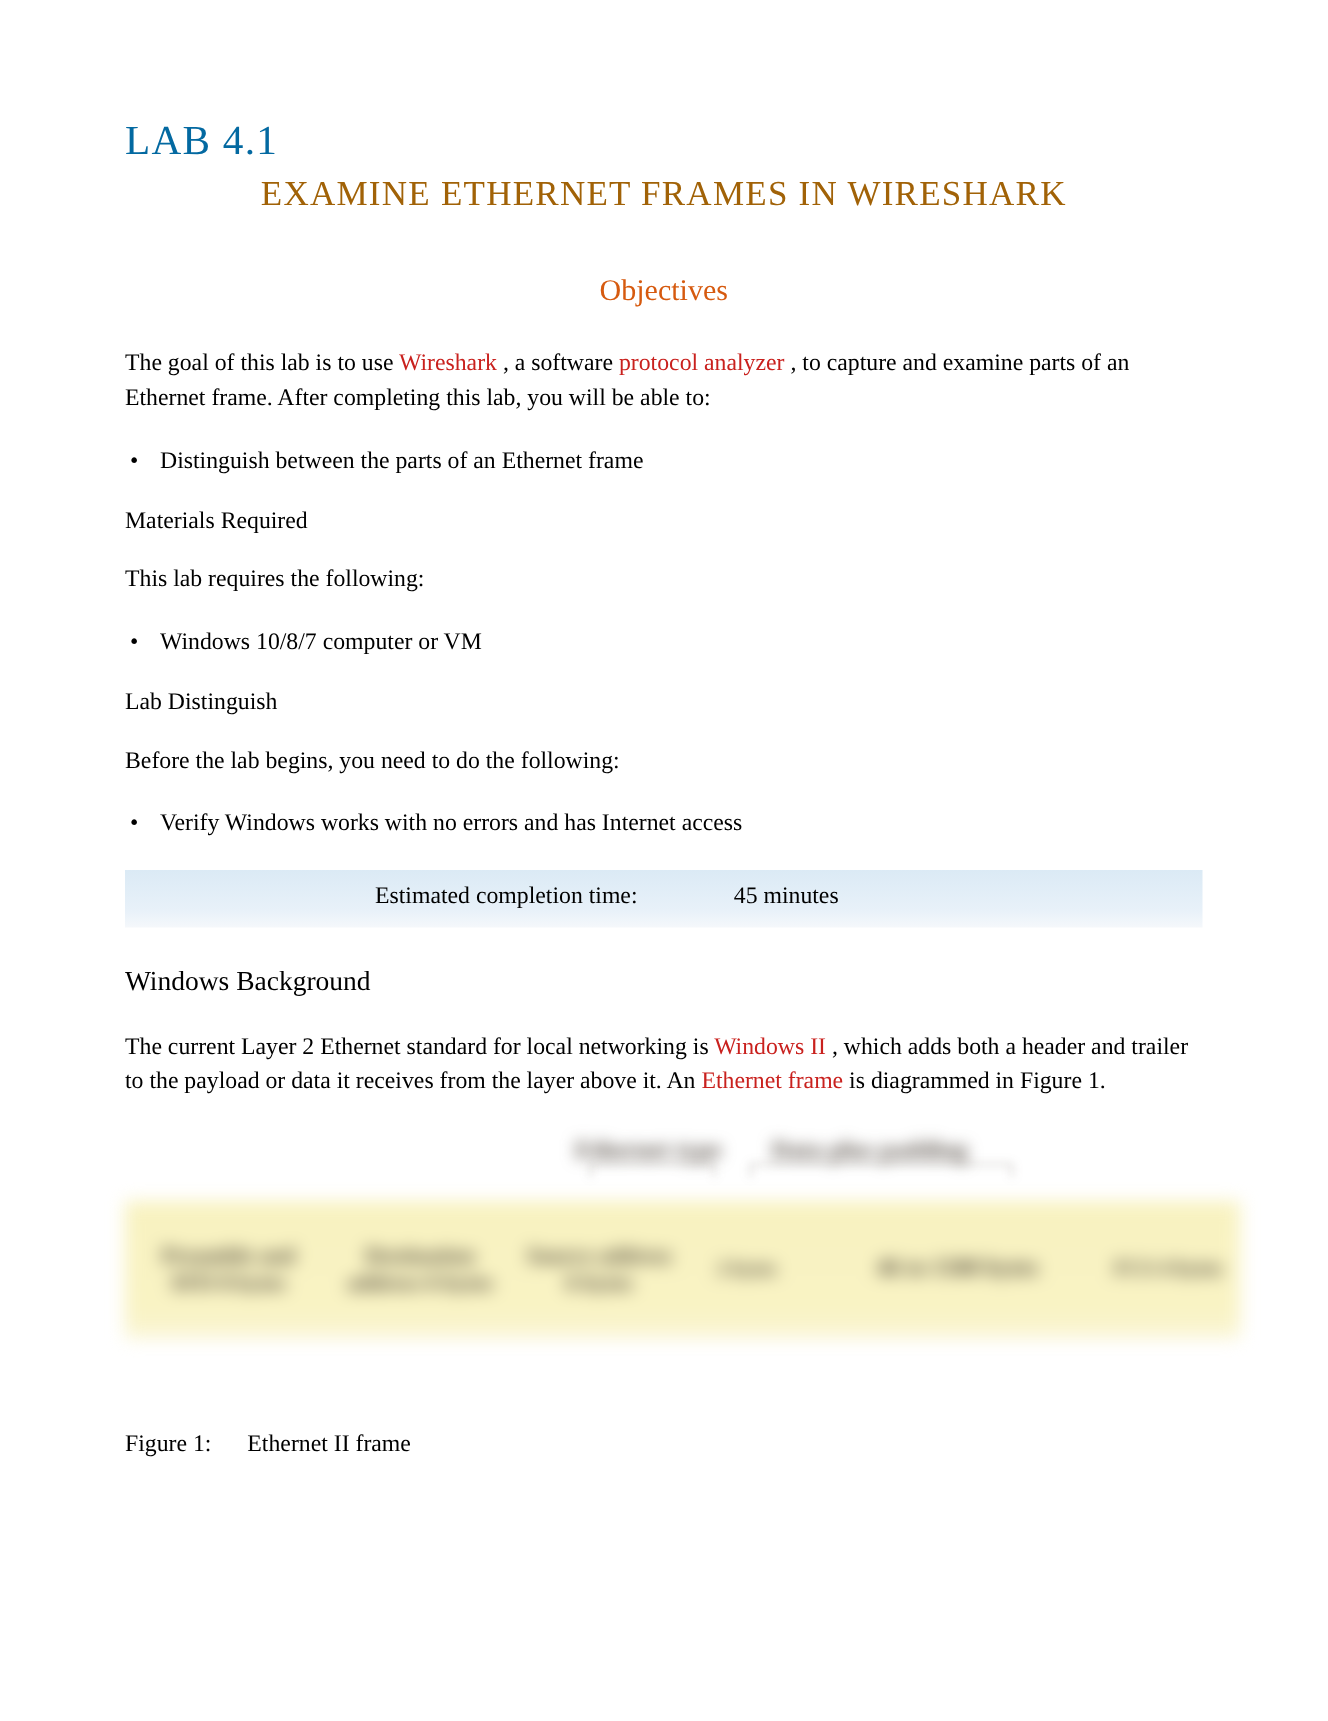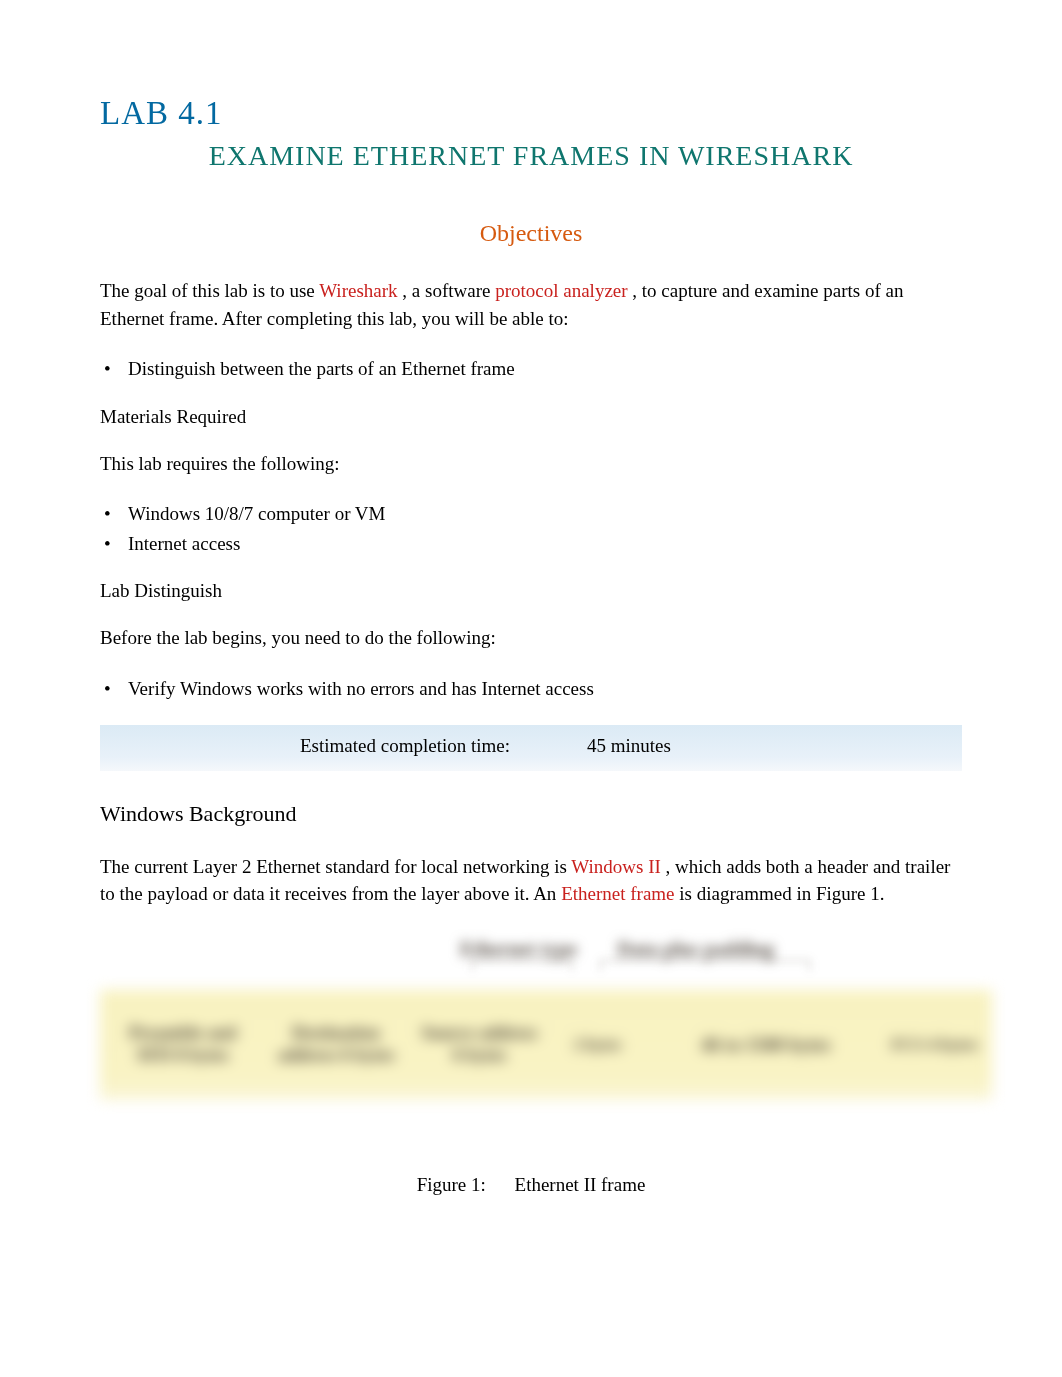--- a/index.html
+++ b/index.html
@@ -15,21 +15,21 @@
     .lab-number {
       text-align: left;
       color: #0369a1;
       font-size: 33px;
       font-weight: normal;
       letter-spacing: 1px;
       margin-bottom: 8px;
     }
     .lab-title {
       text-align: center;
-      color: #0f766e;
+      color: #a16207;
       font-size: 28px;
       font-weight: normal;
       letter-spacing: 1px;
       margin-bottom: 48px;
     }
     .section-heading {
       color: #d65a0f;
       font-size: 24px;
       font-weight: normal;
       margin-bottom: 30px;
@@ -127,21 +127,21 @@
       border-top: 1px solid rgba(80,70,60,0.5);
       filter: blur(4px);
     }
     .br1 { left: 372px; width: 100px; }
     .br1::before, .br1::after { content:""; position:absolute; top:0; width:1px; height:10px; background:rgba(80,70,60,0.5); }
     .br1::before { left:0; } .br1::after { right:0; }
     .br2 { left: 500px; width: 210px; }
     .br2::before, .br2::after { content:""; position:absolute; top:0; width:1px; height:10px; background:rgba(80,70,60,0.5); }
     .br2::before { left:0; } .br2::after { right:0; }
     .figure-caption {
-      text-align: center;
+      text-align: left;
       font-size: 19px;
       margin-top: 36px;
     }
     .figure-caption .fnum { display:inline-block; margin-right: 24px; }
   </style>
 </head>
 <body>
 
 <div class="lab-number">LAB 4.1</div>
 <div class="lab-title">EXAMINE ETHERNET FRAMES IN WIRESHARK</div>
@@ -157,21 +157,20 @@
 </p>
 
 <ul class="bullets">
   <li>Distinguish between the parts of an Ethernet frame</li>
 </ul>
 
 <p class="subhead">Materials Required</p>
 <p class="body-text">This lab requires the following:</p>
 <ul class="bullets">
   <li>Windows 10/8/7 computer or VM</li>
-  <li>Internet access</li>
 </ul>
 
 <p class="subhead">Lab Distinguish</p>
 <p class="body-text">Before the lab begins, you need to do the following:</p>
 <ul class="bullets">
   <li>Verify Windows works with no errors and has Internet access</li>
 </ul>
 
 <div class="time-box">
   <span class="time-label">Estimated completion time:</span>

